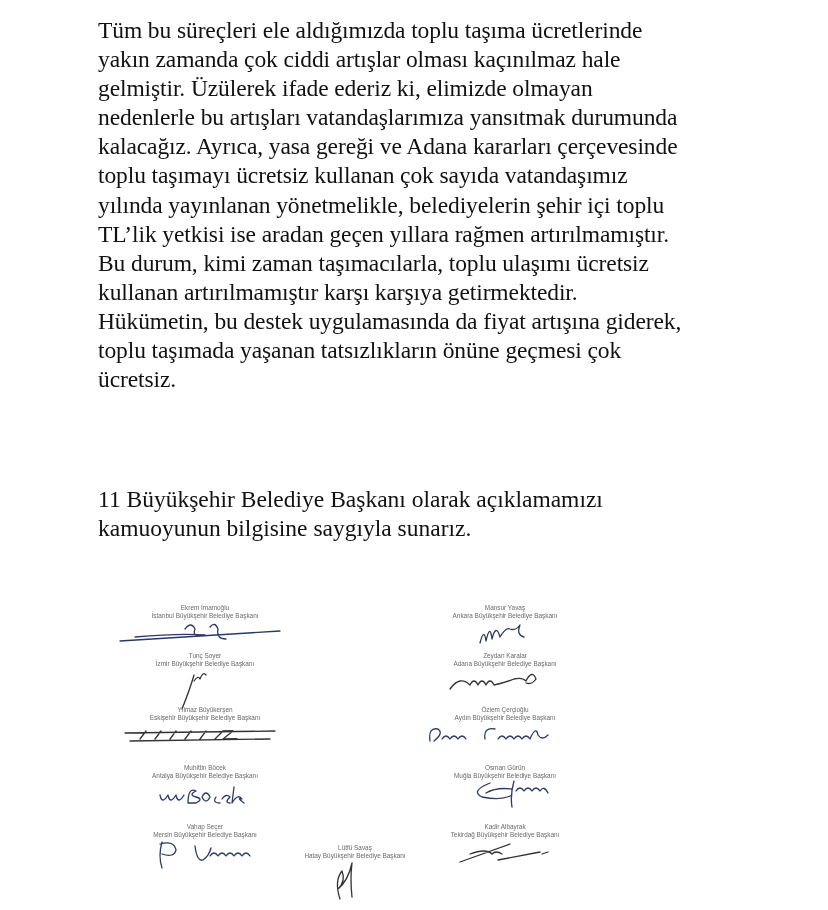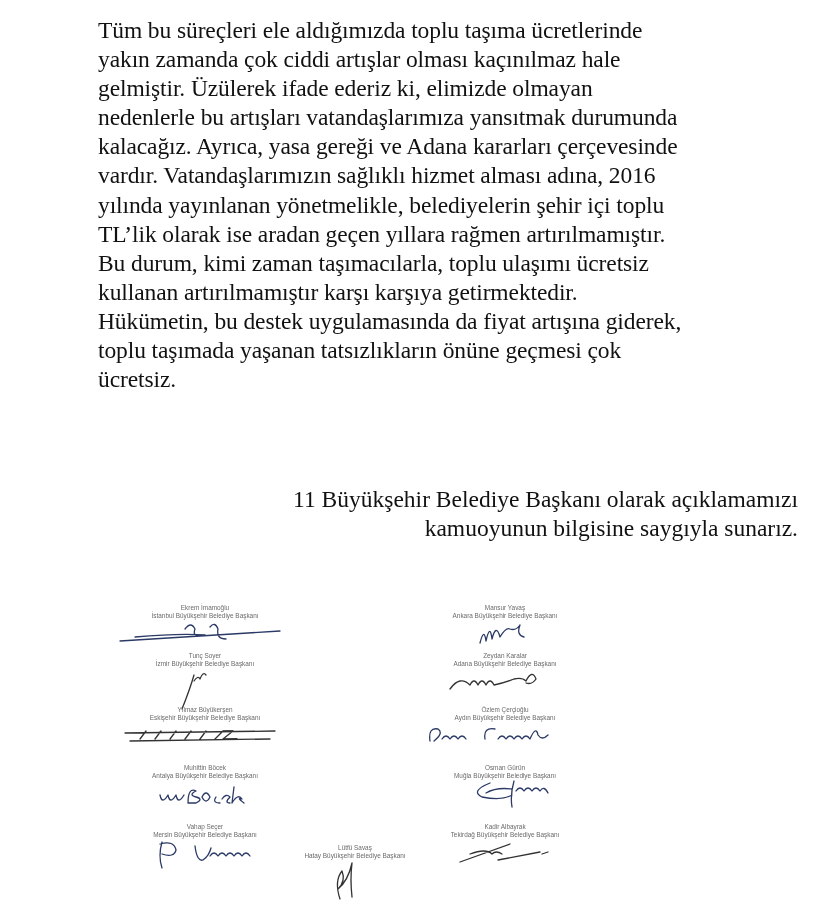--- a/index.html
+++ b/index.html
@@ -5,44 +5,44 @@
   html, body { margin: 0; padding: 0; background: #ffffff; }
   body { width: 828px; height: 910px; position: relative; overflow: hidden; }
   .page { position: absolute; left: 0; top: 0; width: 828px; height: 866px; background: #fff; }
   .body-text {
     position: absolute; left: 98px; top: 16px; width: 700px;
     font-family: "Liberation Serif", serif; font-size: 23.5px; line-height: 29.1px;
     color: #111; letter-spacing: -0.1px;
   }
   .body-text .line { display: block; white-space: nowrap; }
   .closing { position: absolute; left: 98px; top: 485px; width: 700px;
-    font-family: "Liberation Serif", serif; font-size: 23.5px; line-height: 29.1px; color: #111; text-align: right; }
+    font-family: "Liberation Serif", serif; font-size: 23.5px; line-height: 29.1px; color: #111; }
   .closing .line { display: block; white-space: nowrap; }
 
   .sig { position: absolute; text-align: center; font-family: "Liberation Sans", sans-serif; color: #6a6a6a; }
   .sig .name { font-size: 6.4px; line-height: 7.5px; display: block; }
   .sig .title { font-size: 6.4px; line-height: 7.5px; display: block; }
   .sig svg { display: block; margin: 0 auto; overflow: visible; }
   .ink { fill: none; stroke: #2b3a66; stroke-width: 1.3; stroke-linecap: round; stroke-linejoin: round; }
   .ink-dark { fill: none; stroke: #333; stroke-width: 1.3; stroke-linecap: round; stroke-linejoin: round; }
 </style>
 </head>
 <body>
 
 <div class="page">
 
   <div class="body-text">
     <span class="line">Tüm bu süreçleri ele aldığımızda toplu taşıma ücretlerinde</span>
     <span class="line">yakın zamanda çok ciddi artışlar olması kaçınılmaz hale</span>
     <span class="line">gelmiştir. Üzülerek ifade ederiz ki, elimizde olmayan</span>
     <span class="line">nedenlerle bu artışları vatandaşlarımıza yansıtmak durumunda</span>
     <span class="line">kalacağız. Ayrıca, yasa gereği ve Adana kararları çerçevesinde</span>
-    <span class="line">vardır. Vatandaşlarımızın sağlıklı hizmet alması adına, 2016</span>
+    <span class="line">toplu taşımayı ücretsiz kullanan çok sayıda vatandaşımız</span>
     <span class="line">yılında yayınlanan yönetmelikle, belediyelerin şehir içi toplu</span>
-    <span class="line">TL’lik olarak ise aradan geçen yıllara rağmen artırılmamıştır.</span>
+    <span class="line">TL’lik yetkisi ise aradan geçen yıllara rağmen artırılmamıştır.</span>
     <span class="line">Bu durum, kimi zaman taşımacılarla, toplu ulaşımı ücretsiz</span>
     <span class="line">kullanan artırılmamıştır karşı karşıya getirmektedir.</span>
     <span class="line">Hükümetin, bu destek uygulamasında da fiyat artışına giderek,</span>
     <span class="line">toplu taşımada yaşanan tatsızlıkların önüne geçmesi çok</span>
     <span class="line">ücretsiz.</span>
   </div>
 
   <div class="closing">
     <span class="line">11 Büyükşehir Belediye Başkanı olarak açıklamamızı</span>
     <span class="line">kamuoyunun bilgisine saygıyla sunarız.</span>

